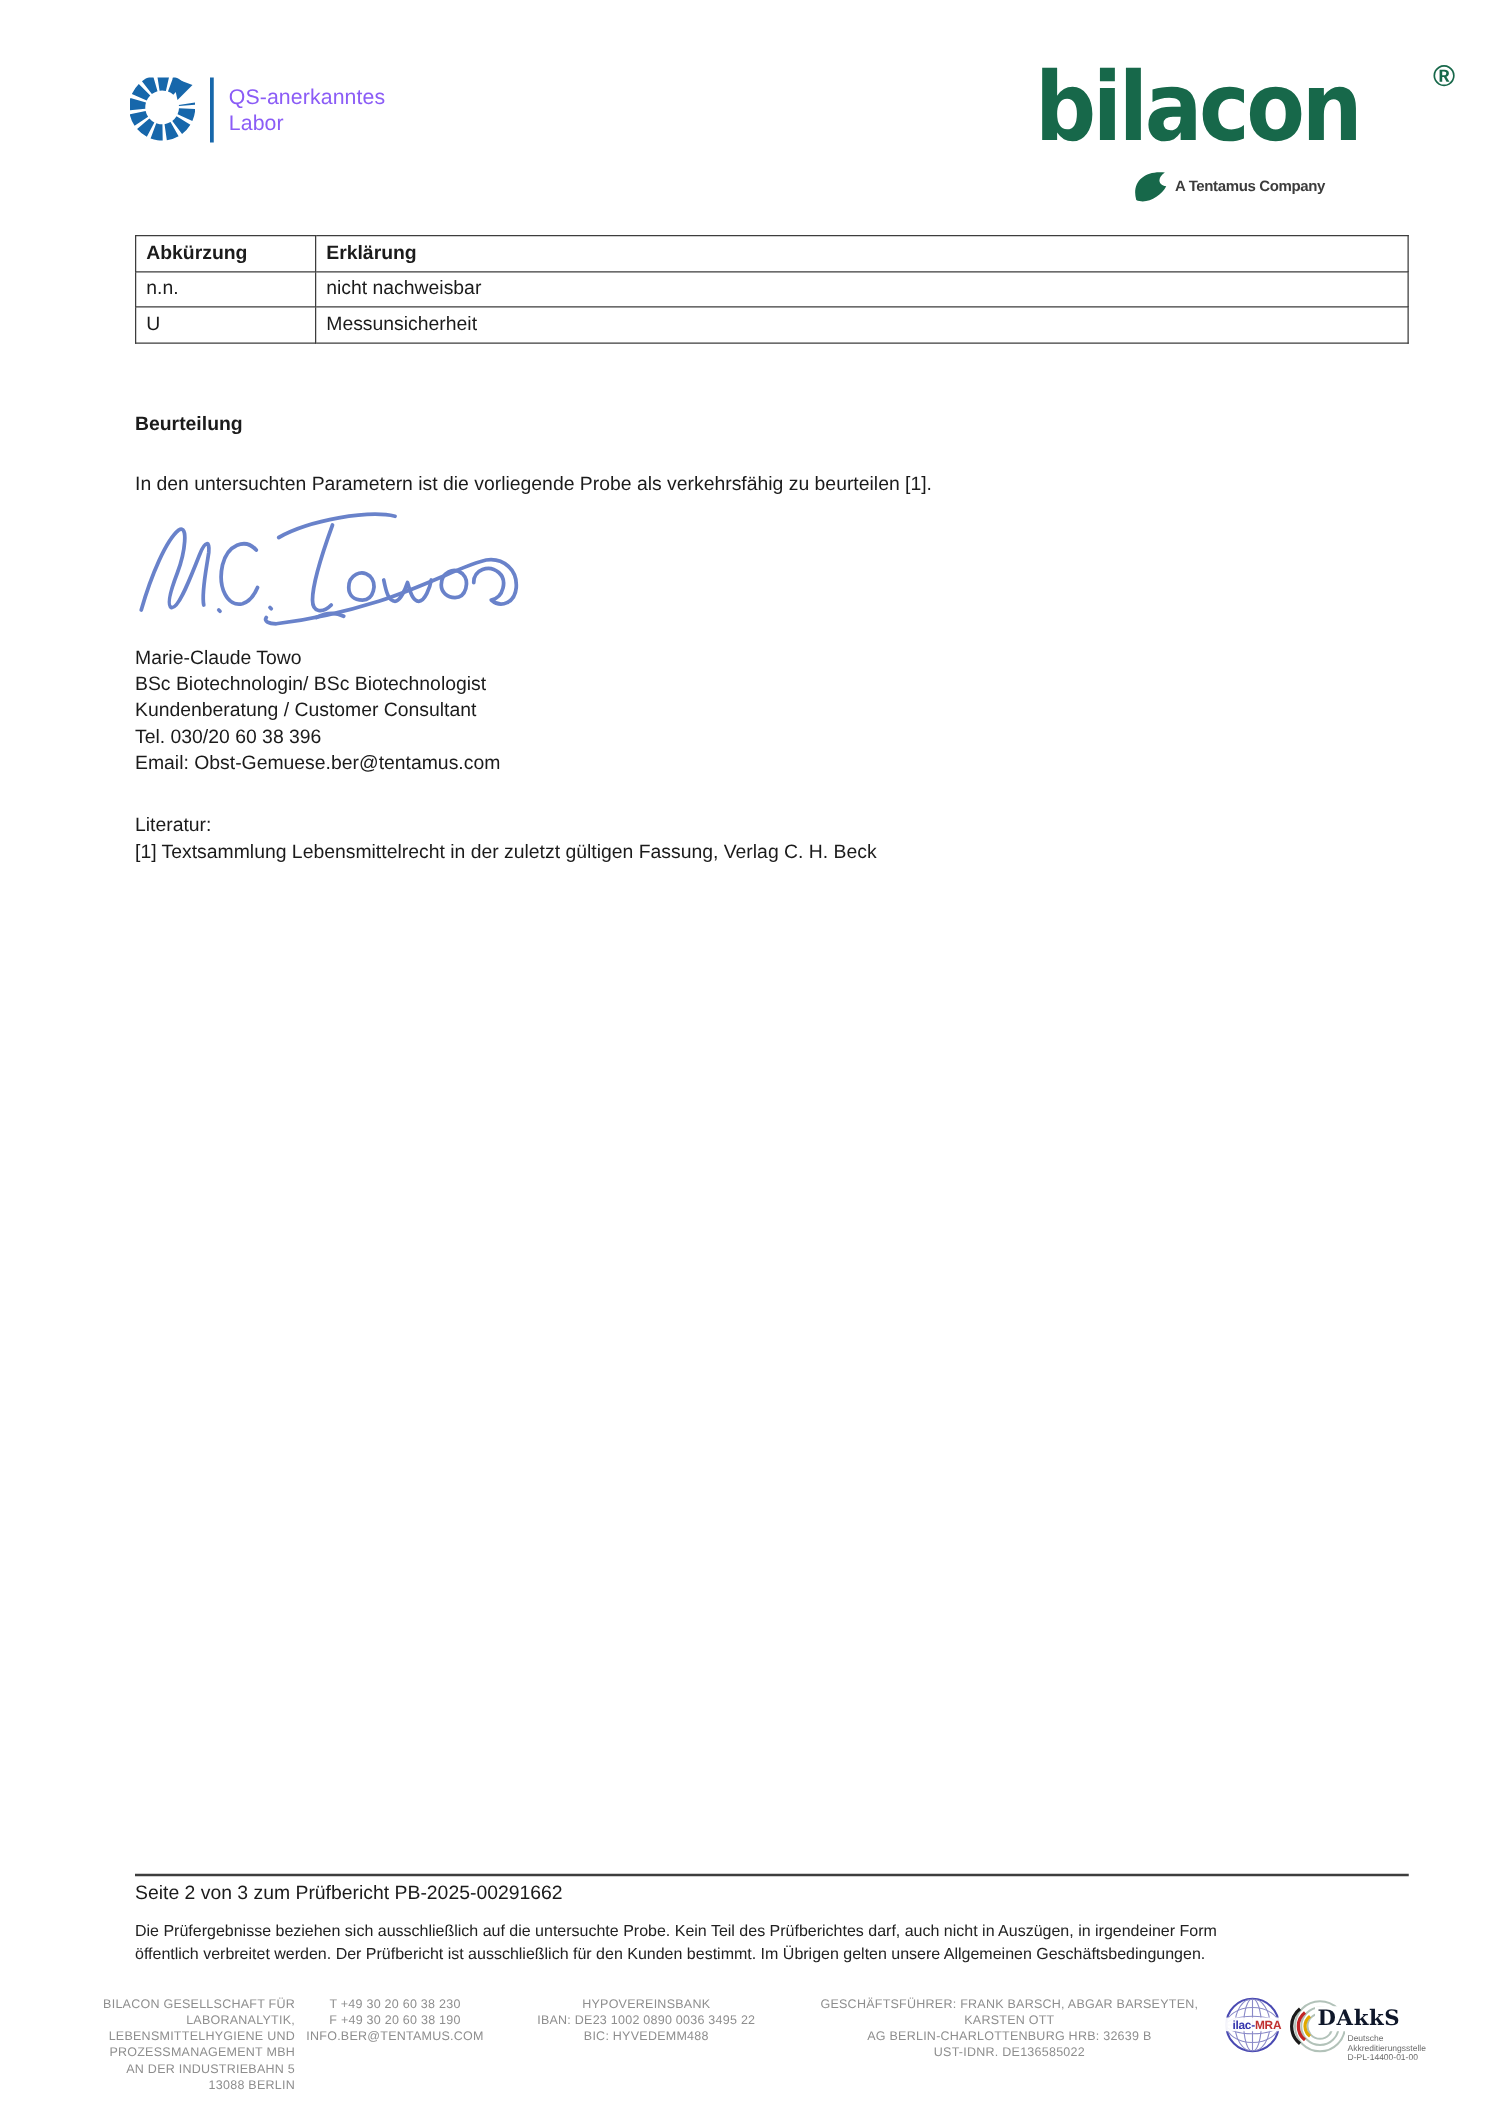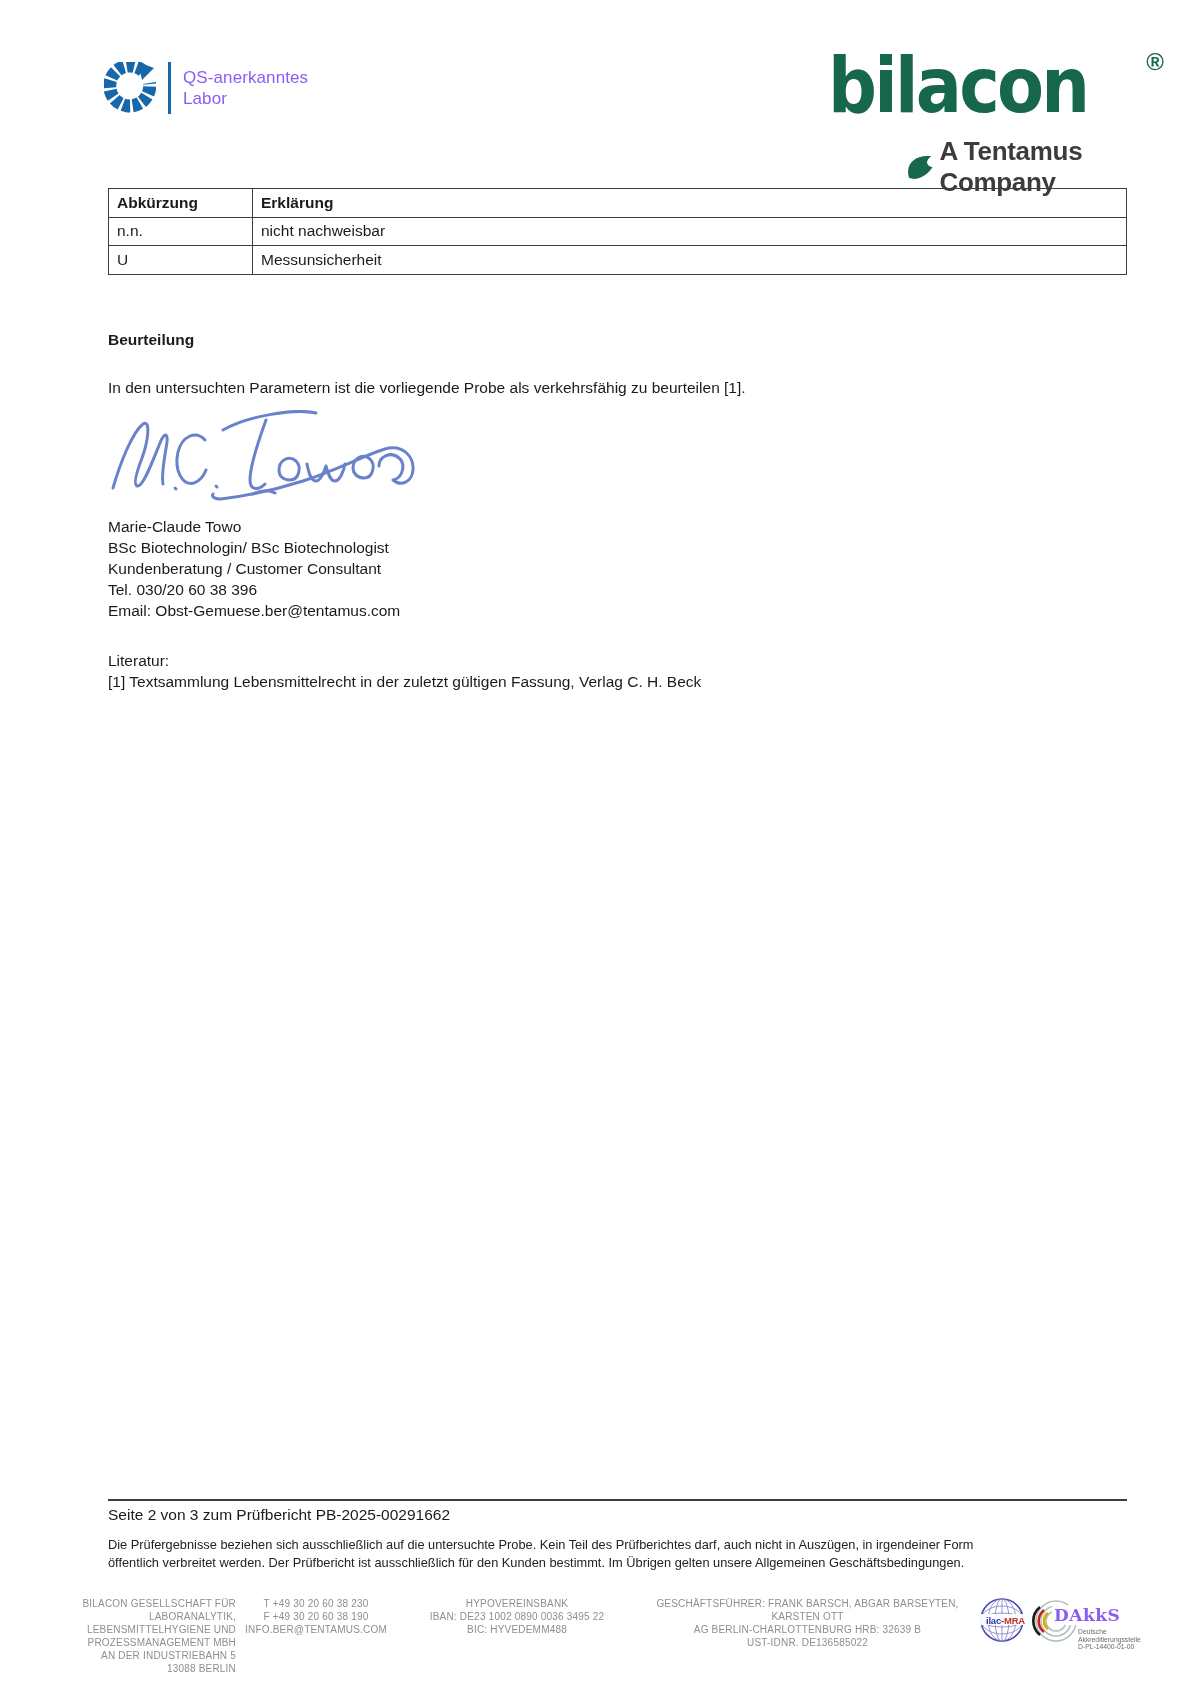--- a/index.html
+++ b/index.html
@@ -10,40 +10,40 @@
   
   .qs-logo{left:104px;top:62px;display:flex;align-items:center;gap:12px;}
   .qs-divider{width:3px;height:52px;background:#1767ab;}
   .qs-text{font-size:17px;font-weight:normal;color:#8b5cf6;line-height:21px;letter-spacing:.1px;}
   .brand-wrap{left:828px;top:46px;width:310px;text-align:left;white-space:nowrap;}
   .brand{display:inline-block;font-family:"DejaVu Sans",sans-serif;font-weight:bold;
          font-size:76px;line-height:80px;letter-spacing:-3px;color:#17684a;
          transform:scaleX(.9);transform-origin:left top;}
   .brand-reg{position:absolute;right:-26px;top:2px;font-size:24px;font-weight:bold;color:#17684a;}
   .tentamus{left:906px;top:136px;display:flex;align-items:center;gap:6px;}
-  .tentamus-label{font-size:26px;font-weight:bold;color:#3c3c3c;letter-spacing:-.3px;}
+  .tentamus-label{font-size:12px;font-weight:bold;color:#3c3c3c;letter-spacing:-.3px;}
 
   
   .abbr-table{border-collapse:collapse;width:1019px;table-layout:fixed;}
   .abbr-table th,.abbr-table td{border:1.6px solid #3d3d3d;height:27.5px;padding:0 0 0 8px;
         font-size:15.5px;text-align:left;vertical-align:middle;}
   .abbr-table th{font-weight:bold;}
 
   .h-bold{font-size:15.5px;font-weight:bold;}
   .body-text{font-size:15.5px;line-height:21px;margin-top:16px;}
 
   .contact div,.literatur div{font-size:15.5px;line-height:21px;}
 
   
   .rule{left:108px;top:1499px;width:1019px;height:2px;background:#3d3d3d;}
   .page-line{left:108px;top:1506px;font-size:15.5px;}
   .disclaimer{left:108px;top:1536px;width:1000px;font-size:12.8px;line-height:17.5px;color:#222;}
   .foot-col{top:1597px;font-size:10px;line-height:13px;color:#8e8e8e;text-align:center;letter-spacing:.2px;}
   .dakks-sub{font-size:6.8px;line-height:7.6px;color:#6b6b6b;text-align:left;}
-  .dakks-word{font-family:"DejaVu Serif",serif;font-weight:bold;font-size:17px;color:#8b5cf6;letter-spacing:.5px;}
+  .dakks-word{font-family:"DejaVu Serif",serif;font-weight:bold;font-size:17px;color:#0f172a;letter-spacing:.5px;}
   .ilac-text{font-size:9.5px;font-weight:bold;letter-spacing:-.2px;}
   .ilac-blue{color:#3434ad;}
   .ilac-red{color:#c03030;}
 </style>
 </head>
 <body>
 
 <div class="page">
 
   <div class="abs qs-logo">

